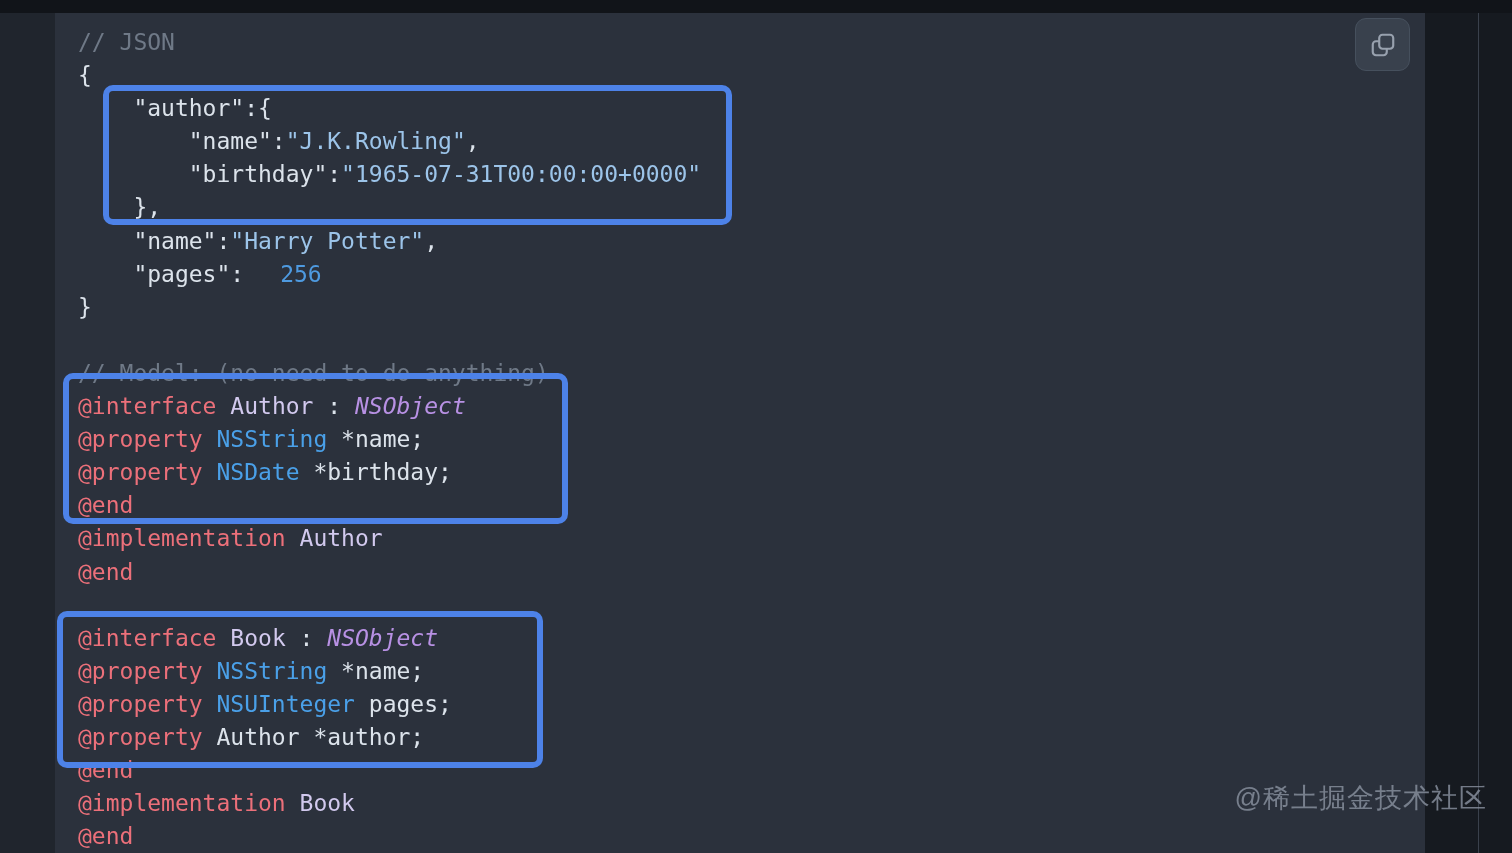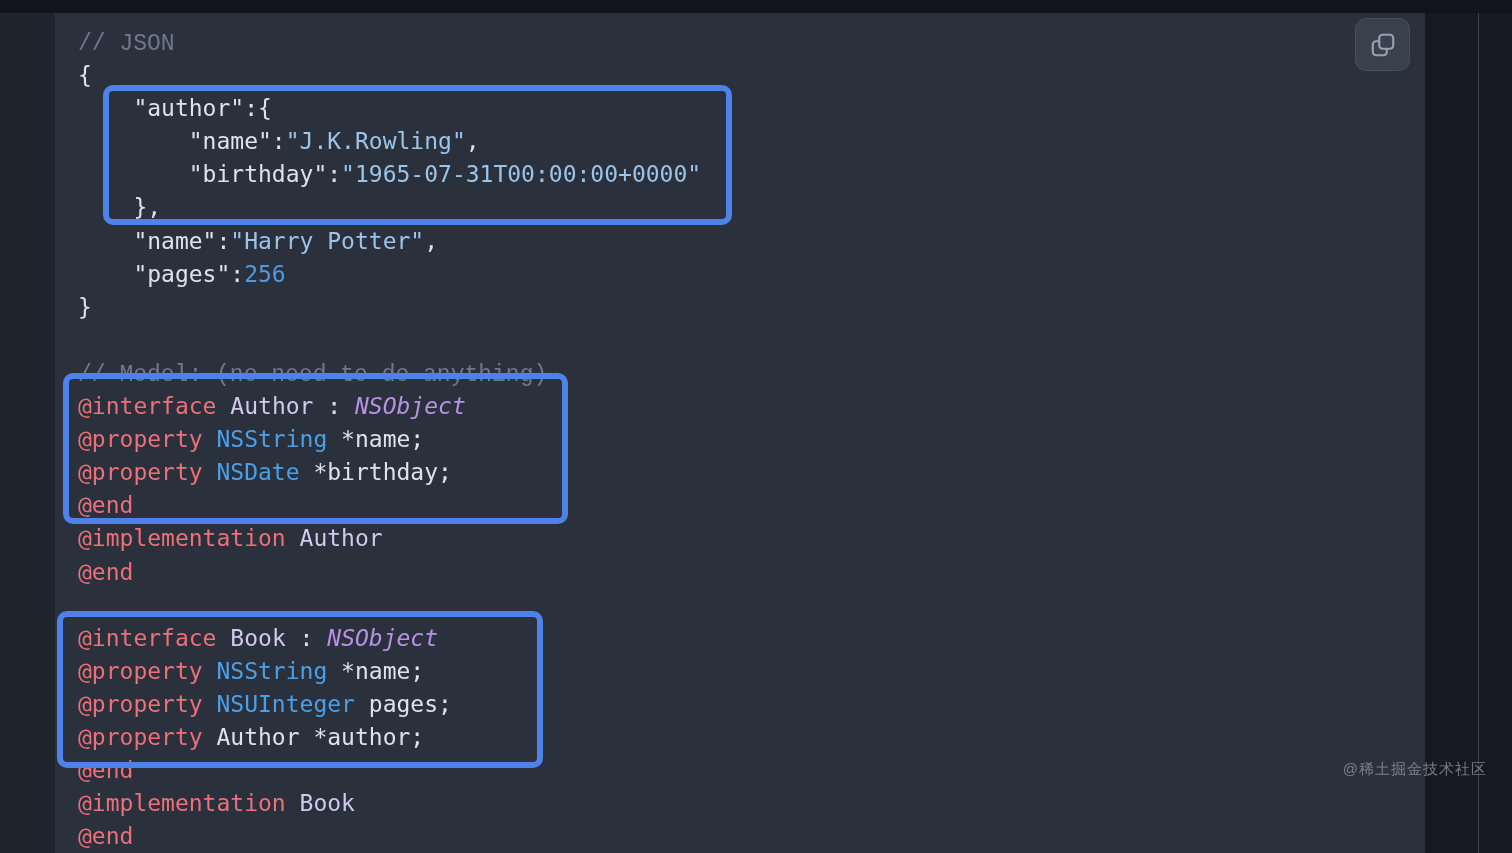--- a/index.html
+++ b/index.html
@@ -28,24 +28,24 @@
     position:absolute;left:1478px;top:13px;width:1px;height:840px;
     background:var(--divider,#3a414c);
   }
   pre.code{
     margin:0;position:absolute;left:23px;top:0;right:60px;bottom:0;
     padding-top:13px;
     font-size:23px;line-height:33.1px;
     color:var(--pln,#dce3eb);
   }
   .code .line{height:33.1px;white-space:pre;}
-  .tok-comment{color:var(--cmt,#6f7987);font-family:Liberation Mono, monospace;}
+  .tok-comment{color:var(--cmt,#6f7987);}
   .tok-plain{color:var(--pln,#dce3eb);}
   .tok-string{color:var(--str,#9cc4e9);}
-  .tok-number{color:var(--num,#4e9ae0);}
+  .tok-number{color:var(--num,#4e9ae0);margin-left:36px;}
   .tok-keyword{color:var(--kwd,#ec707a);}
   .tok-type{color:var(--typ,#4aa0e8);text-align:right;}
   .tok-class{color:var(--cls,#d2c9ee);}
   .tok-builtin{color:var(--obj,#b891e4);font-style:italic;}
   .copy-btn{
     position:absolute;top:5px;right:15px;width:55px;height:53px;
     background:var(--btn-bg,#39414d);
     border:1px solid var(--btn-border,#46505d);
     border-radius:11px;cursor:pointer;
     display:flex;align-items:center;justify-content:center;
@@ -57,23 +57,23 @@
     border:6px solid var(--accent,#4d82e8);
     border-radius:10px;
     box-sizing:border-box;
     pointer-events:none;
     z-index:5;
   }
   .anno-json-author{left:103px;top:85px;width:629px;height:140px;}
   .anno-author-model{left:63px;top:373px;width:505px;height:151px;}
   .anno-book-model{left:57px;top:611px;width:486px;height:157px;}
   .watermark{
-    position:absolute;right:25px;top:760px;z-index:6;
+    position:absolute;right:25px;top:780px;z-index:6;
     font-family:"Liberation Sans","DejaVu Sans",sans-serif;
-    font-size:15px;letter-spacing:1px;
+    font-size:27px;letter-spacing:1px;
     color:var(--wm,#858d9b);opacity:.85;white-space:nowrap;
   }
 </style>
 </head>
 <body>
 
 <div class="screen">
 
   <div class="topbar"></div>
 

